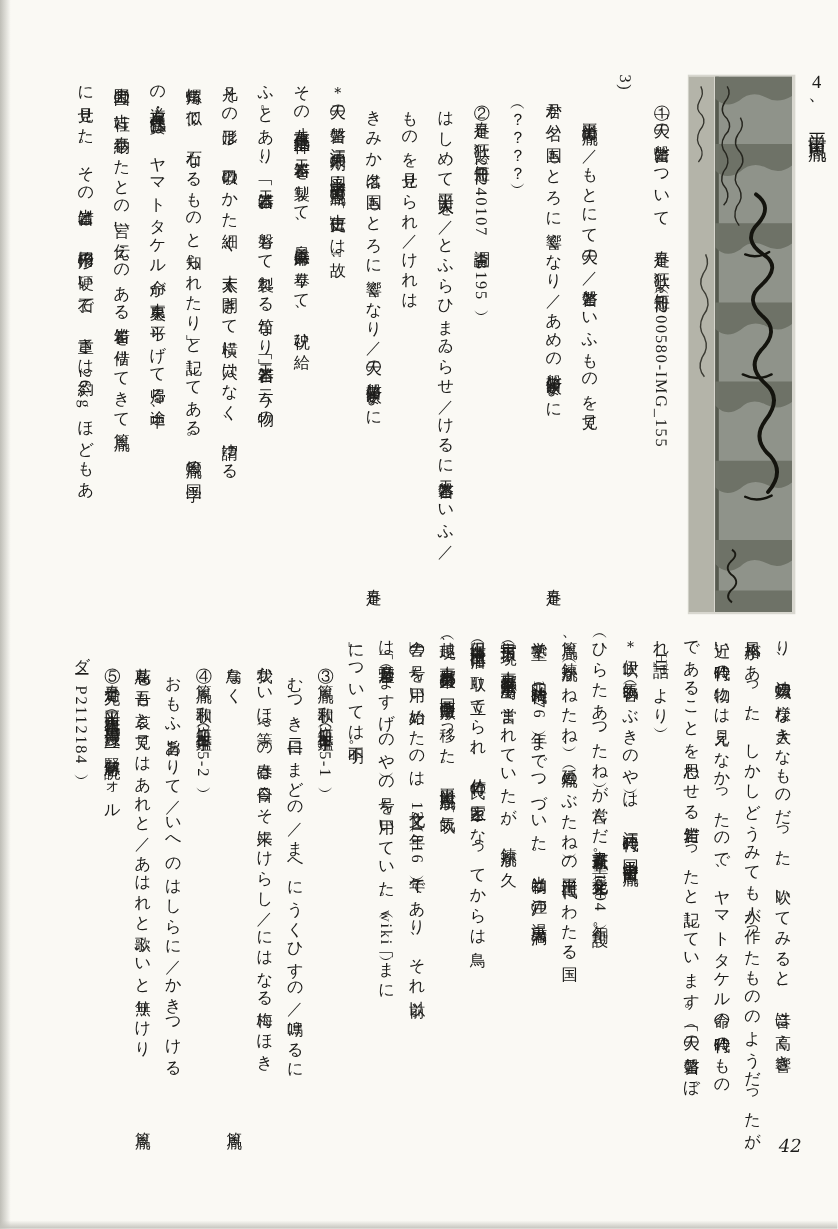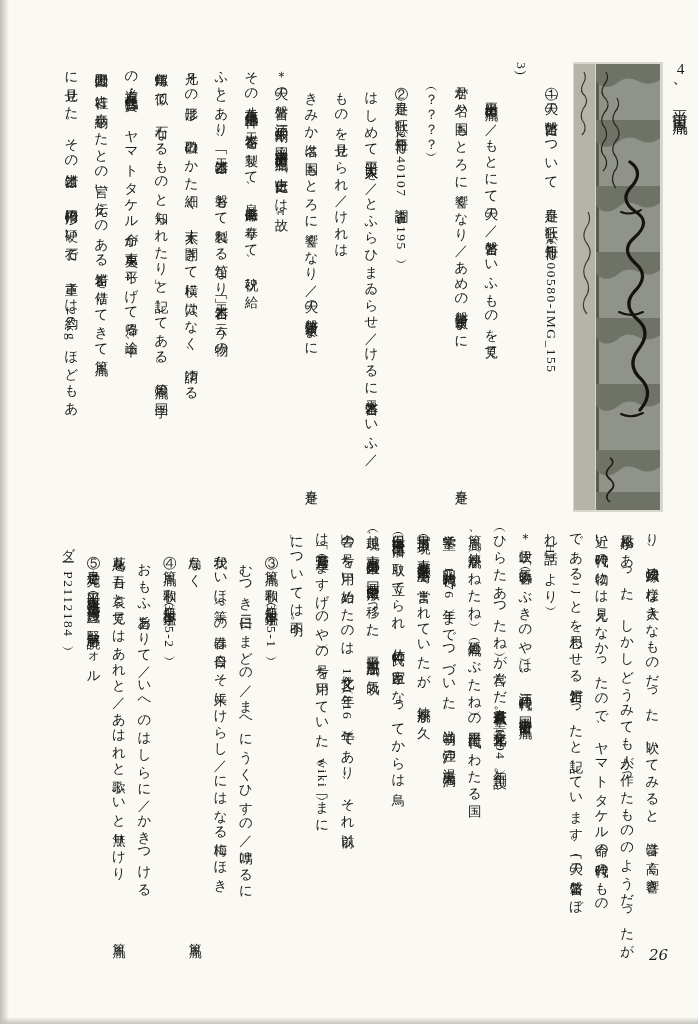--- a/index.html
+++ b/index.html
@@ -116,15 +116,15 @@
     <div class="col in2">むつき二日にまどの／まへにうくひすの／鳴けるに</div>
     <div class="col in15">我かいほ（等?）の春は今日こそ来にけらし／にはなる梅にほゝき</div>
     <div class="col in15"><span>鳥なく</span><span class="sig">篤胤</span></div>
     <div class="col in15">④篤胤　和歌　短冊（手鑑3-15-2）</div>
     <div class="col in2">おもふ旨ありて／いへのはしらに／かきつけゝる</div>
     <div class="col in15"><span>花鳥を吾も哀と見てはあれと／あはれと歌ふいと無りけり</span><span class="sig">篤胤</span></div>
     <div class="col in15">⑤春足宛て平田大角（代筆）書簡（漫録一・二、緊急解読フォル</div>
     <div class="col in1">ダー　P2112184）</div>
   </div>
 
-  <div class="pageno">26</div>
+  <div class="pageno">42</div>
 
 </div>
 
 </body></html>

